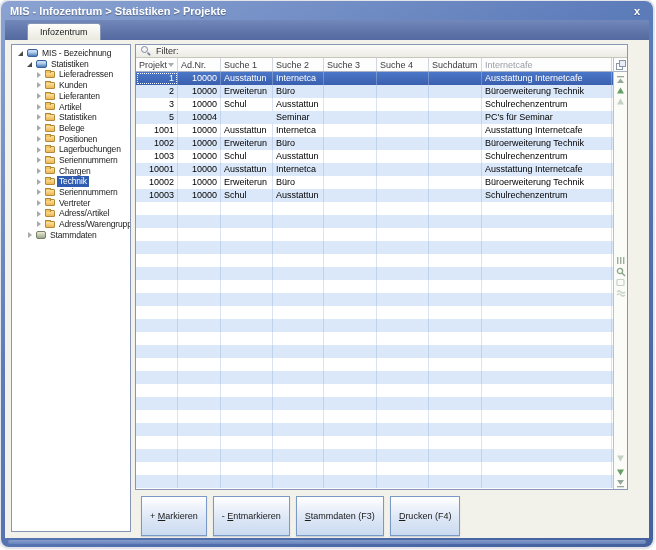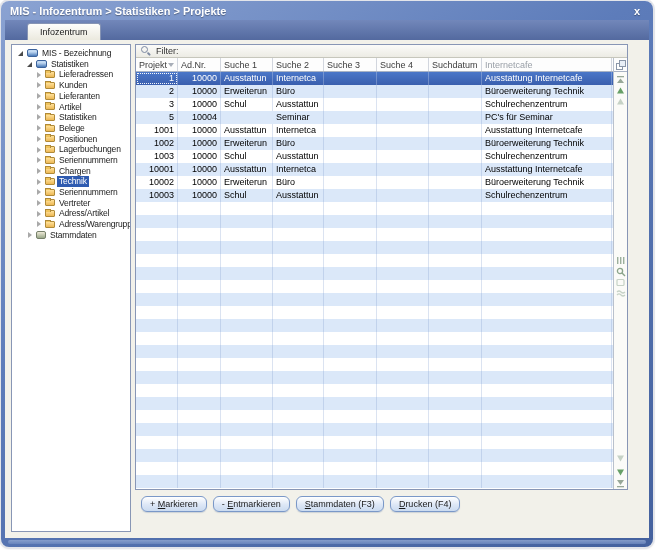--- a/index.html
+++ b/index.html
@@ -88,22 +88,22 @@
   .gcell.focus{outline:1px dotted rgba(255,255,255,.95);outline-offset:-2px;}
   .side-strip{flex:1;background:#fbfbf8;border-left:1px solid #b9c1cd;display:flex;
     flex-direction:column;align-items:center;}
   .strip-head{height:14px;width:100%;border-bottom:1px solid #a9b3c4;background:#fdfdfd;
     display:flex;align-items:center;justify-content:center;}
   .sicon{width:11px;height:11px;display:flex;align-items:center;justify-content:center;cursor:default;}
   .sgap-mid{margin-top:148px;}
   .sgap-bot{margin-top:auto;margin-bottom:3px;}
   
   .btn-row{position:absolute;left:136px;top:456px;display:flex;gap:6px;}
-  .btn{font-family:inherit;font-size:9px;color:#1a1a1a;padding:2px 8px;border:1px solid #7a98c8;
-    border-radius:6px;background:linear-gradient(#ffffff,#dde7f6 55%,#cbdbf0);cursor:default;
+  .btn{font-family:inherit;font-size:9px;color:#1a1a1a;padding:14px 8px;border:1px solid #7a98c8;
+    border-radius:0;background:linear-gradient(#ffffff,#dde7f6 55%,#cbdbf0);cursor:default;
     box-shadow:0 1px 1px rgba(60,90,140,.2);white-space:nowrap;}
 </style>
 </head>
 <body>
 
 <div class="window">
   <div class="titlebar">
     <span>MIS - Infozentrum &gt; Statistiken &gt; Projekte</span>
     <span class="close">x</span>
   </div>

